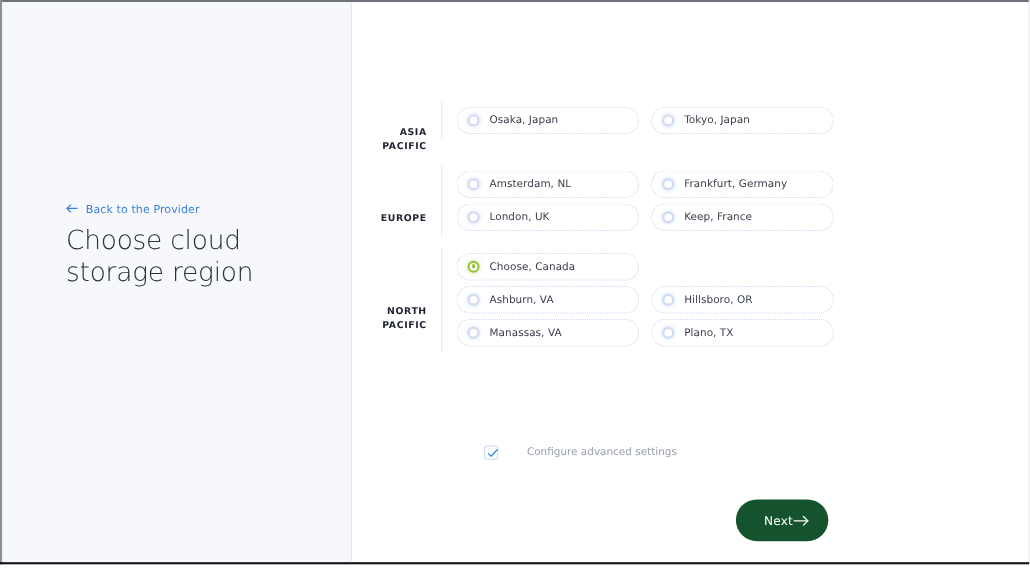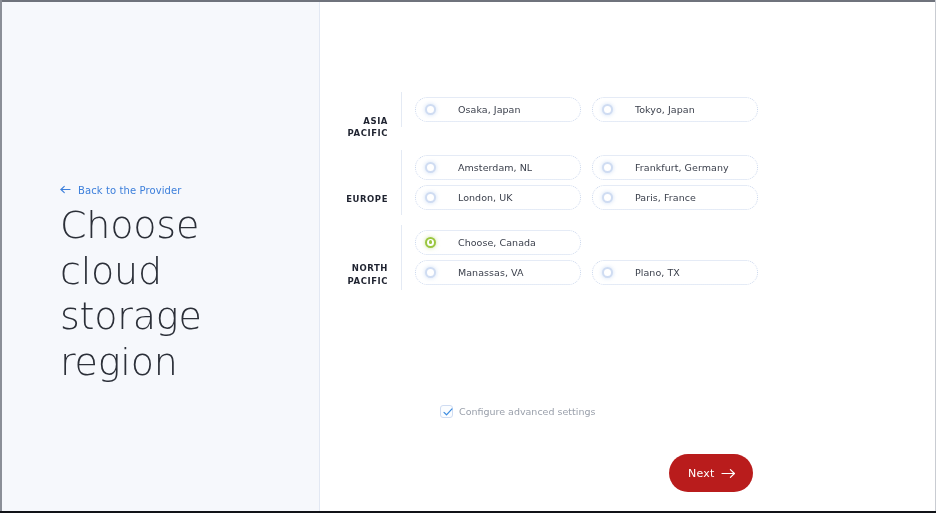--- a/index.html
+++ b/index.html
@@ -78,21 +78,21 @@
     text-decoration: none;
     cursor: pointer;
     margin-bottom: 7px;
   }
   .back-arrow {
     display: block;
     line-height: 1;
   }
   .page-title {
     font-family: "DejaVu Sans", sans-serif;
-    font-size: 38px;
+    font-size: 24px;
     font-weight: 300;
     line-height: 1.2;
     color: #2b2f38;
     margin: 0;
     letter-spacing: -0.2px;
     width: 215px;
   }
   .page-desc {
     margin-top: 36px;
     font-size: 10.5px;
@@ -179,38 +179,38 @@
     left: 50%;
     top: 50%;
     width: 3.5px;
     height: 3.5px;
     margin-left: -1.75px;
     margin-top: -1.75px;
     border-radius: 50%;
     background: #9ac63f;
   }
   .option .opt-label {
-    margin-left: 22px;
+    margin-left: 9px;
     font-size: 9.5px;
     color: #3c414d;
     letter-spacing: 0.05px;
     white-space: nowrap;
   }
   .option.placeholder {
     visibility: hidden;
   }
 
   
   .advanced {
     position: absolute;
     left: 119px;
     top: 403px;
     display: flex;
     align-items: center;
-    gap: 6px;
+    gap: 26px;
     cursor: pointer;
   }
   .checkbox {
     width: 13px;
     height: 13px;
     border: 1px solid #cfdcf2;
     border-radius: 3px;
     background: #fbfdff;
     box-sizing: border-box;
     position: relative;
@@ -227,26 +227,26 @@
   }
 
   
   .next-btn {
     position: absolute;
     left: 348px;
     top: 452px;
     width: 84px;
     height: 38px;
     border-radius: 19px;
-    background: #b91c1c;
+    background: #14532d;
     border: none;
     cursor: pointer;
     display: flex;
     align-items: center;
-    justify-content: space-between;
+    justify-content: flex-end;
     padding: 0 17px 0 19px;
     box-sizing: border-box;
     font-family: "DejaVu Sans", sans-serif;
   }
   .next-label {
     color: #ffffff;
     font-size: 11px;
     letter-spacing: 0.2px;
   }
   .next-arrow {
@@ -320,38 +320,48 @@
               <span class="opt-label">Frankfurt, Germany</span>
             </div>
           </div>
           <div class="row">
             <div class="option">
               <span class="radio"></span>
               <span class="opt-label">London, UK</span>
             </div>
             <div class="option">
               <span class="radio"></span>
-              <span class="opt-label">Paris, France</span>
+              <span class="opt-label">Keep, France</span>
             </div>
           </div>
         </div>
       </div>
 
       <div class="group">
         <div class="group-label">
           <span>NORTH</span><br>
           <span>PACIFIC</span>
         </div>
         <div class="group-rows">
           <div class="row">
             <div class="option selected">
               <span class="radio"></span>
               <span class="opt-label">Choose, Canada</span>
             </div>
             <div class="option placeholder"></div>
+          </div>
+          <div class="row">
+            <div class="option">
+              <span class="radio"></span>
+              <span class="opt-label">Ashburn, VA</span>
+            </div>
+            <div class="option">
+              <span class="radio"></span>
+              <span class="opt-label">Hillsboro, OR</span>
+            </div>
           </div>
           <div class="row">
             <div class="option">
               <span class="radio"></span>
               <span class="opt-label">Manassas, VA</span>
             </div>
             <div class="option">
               <span class="radio"></span>
               <span class="opt-label">Plano, TX</span>
             </div>

